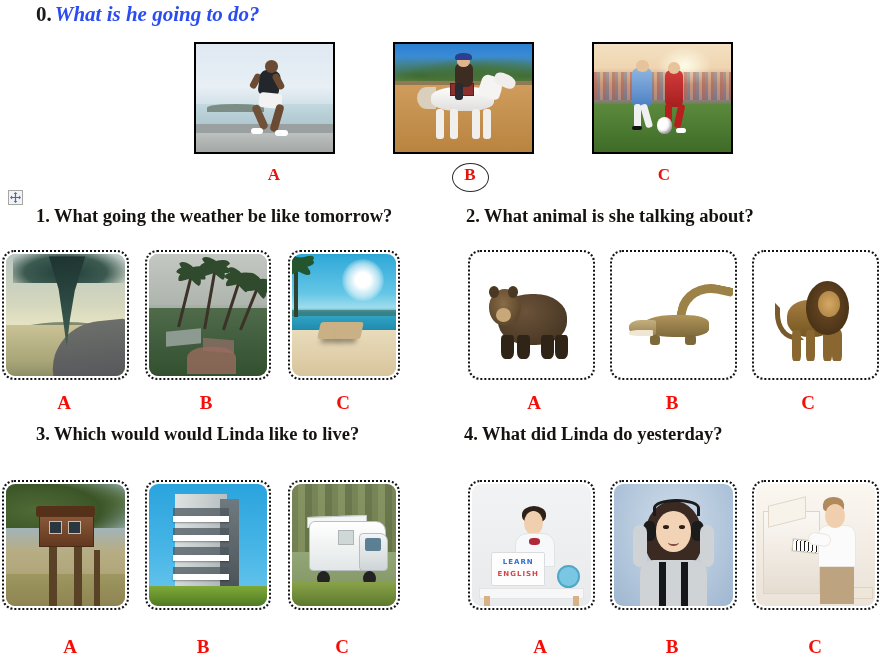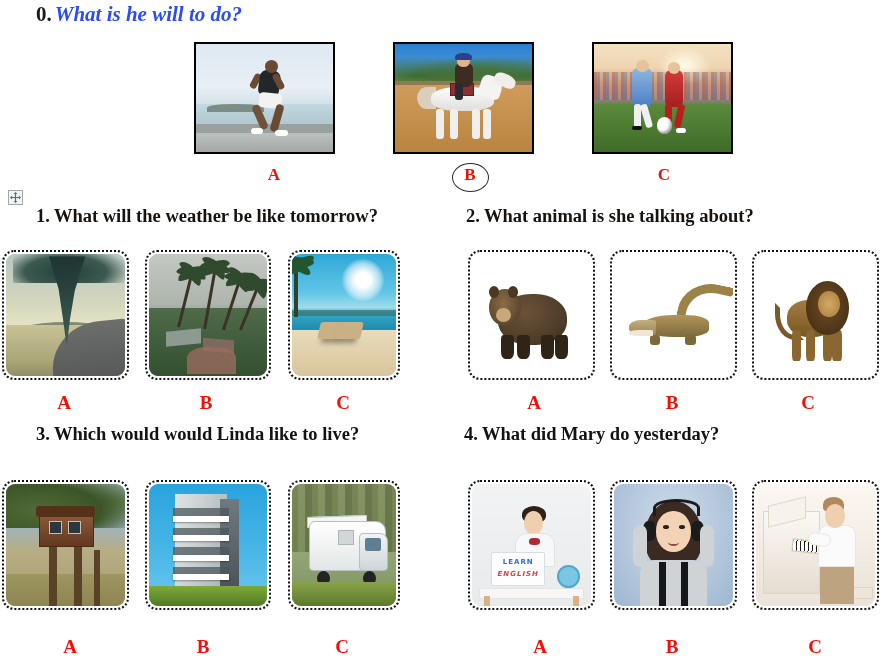--- a/index.html
+++ b/index.html
@@ -326,21 +326,21 @@
   .soccer .p2l { top:56%; width:5%; height:22%; background:#b71f1f; border-radius:3px; }
   .soccer .p2l.a{left:52%;} .soccer .p2l.b{left:60%; transform:rotate(12deg);}
   .soccer .ball { left:46%; top:68%; width:11%; height:15%; background:radial-gradient(circle at 40% 35%, #ffffff 55%, #cfcfcf 100%); border-radius:50%; box-shadow:inset -2px -2px 3px rgba(0,0,0,.35); }
   .soccer .shoe { width:7%; height:4%; background:#111; border-radius:3px; }
   .soccer .shoe.a{left:28%; top:76%;} .soccer .shoe.b{left:60%; top:78%; background:#fff;}
 </style>
 </head>
 <body>
 
 <div class="q0">
-  <span class="num">0.</span><span class="txt">What is he will to do?</span>
+  <span class="num">0.</span><span class="txt">What is he going to do?</span>
 </div>
 
 <div class="top-imgs">
 
   <div class="top-cell c0">
     <div class="scene run">
       <div class="sea"></div>
         <div class="island"></div>
         <div class="wall"></div>
         <div class="road"></div>
@@ -404,21 +404,21 @@
 </div>
 <div class="circle-mark"></div>
 
 <div class="anchor-handle">
   <svg width="13" height="13" viewBox="0 0 13 13">
     <path d="M6.5 1 L8.4 3.1 H7.1 V5.9 H9.9 V4.6 L12 6.5 L9.9 8.4 V7.1 H7.1 V9.9 H8.4 L6.5 12 L4.6 9.9 H5.9 V7.1 H3.1 V8.4 L1 6.5 L3.1 4.6 V5.9 H5.9 V3.1 H4.6 Z" fill="#2f6fc4"></path>
   </svg>
 </div>
 
 <div class="qrow r1a">
-  <span class="num">1.</span><span>What will the weather be like tomorrow?</span>
+  <span class="num">1.</span><span>What going the weather be like tomorrow?</span>
 </div>
 <div class="qrow r1b">
   <span class="num">2.</span><span>What animal is she talking about?</span>
 </div>
 
 <div class="cell" style="left:2px;  top:250px; width:127px; height:130px;">
   <div class="pic">
       <div class="scene tornado">
     <div class="sky"></div>
         <div class="cloud"></div>
@@ -522,21 +522,21 @@
     </div>
 </div>
 <div class="lab" style="left:534px; top:392px;">A</div>
 <div class="lab" style="left:672px; top:392px;">B</div>
 <div class="lab" style="left:808px; top:392px;">C</div>
 
 <div class="qrow r2a">
   <span class="num">3.</span><span>Which would would Linda like to live?</span>
 </div>
 <div class="qrow r2b">
-  <span class="num">4.</span><span>What did Mary do yesterday?</span>
+  <span class="num">4.</span><span>What did Linda do yesterday?</span>
 </div>
 
 <div class="cell" style="left:2px;  top:480px; width:127px; height:130px;">
   <div class="pic">
       <div class="scene tree">
     <div class="grass"></div>
         <div class="canopy"></div>
     <div class="trunk a"></div>
         <div class="trunk b"></div>
         <div class="trunk c"></div>
@@ -585,21 +585,21 @@
 
 <div class="cell" style="left:468px; top:480px; width:127px; height:130px;">
   <div class="pic">
       <div class="scene learn">
     <div class="kid-hair"></div>
         <div class="kid-head"></div>
         <div class="kid-body"></div>
         <div class="bow"></div>
     <div class="board">
       <div class="t1" style="color:#2f6fd0;">LEARN</div>
-      <div class="t2" style="color:#d6444a;font-style:italic;">ENGLISH</div>
+      <div class="t2" style="color:#d6444a;">ENGLISH</div>
     </div>
     <div class="clock"></div>
         <div class="desk"></div>
         <div class="leg a"></div>
         <div class="leg b"></div>
   </div>
     </div>
 </div>
 <div class="cell" style="left:610px; top:480px; width:127px; height:130px;">
   <div class="pic">

